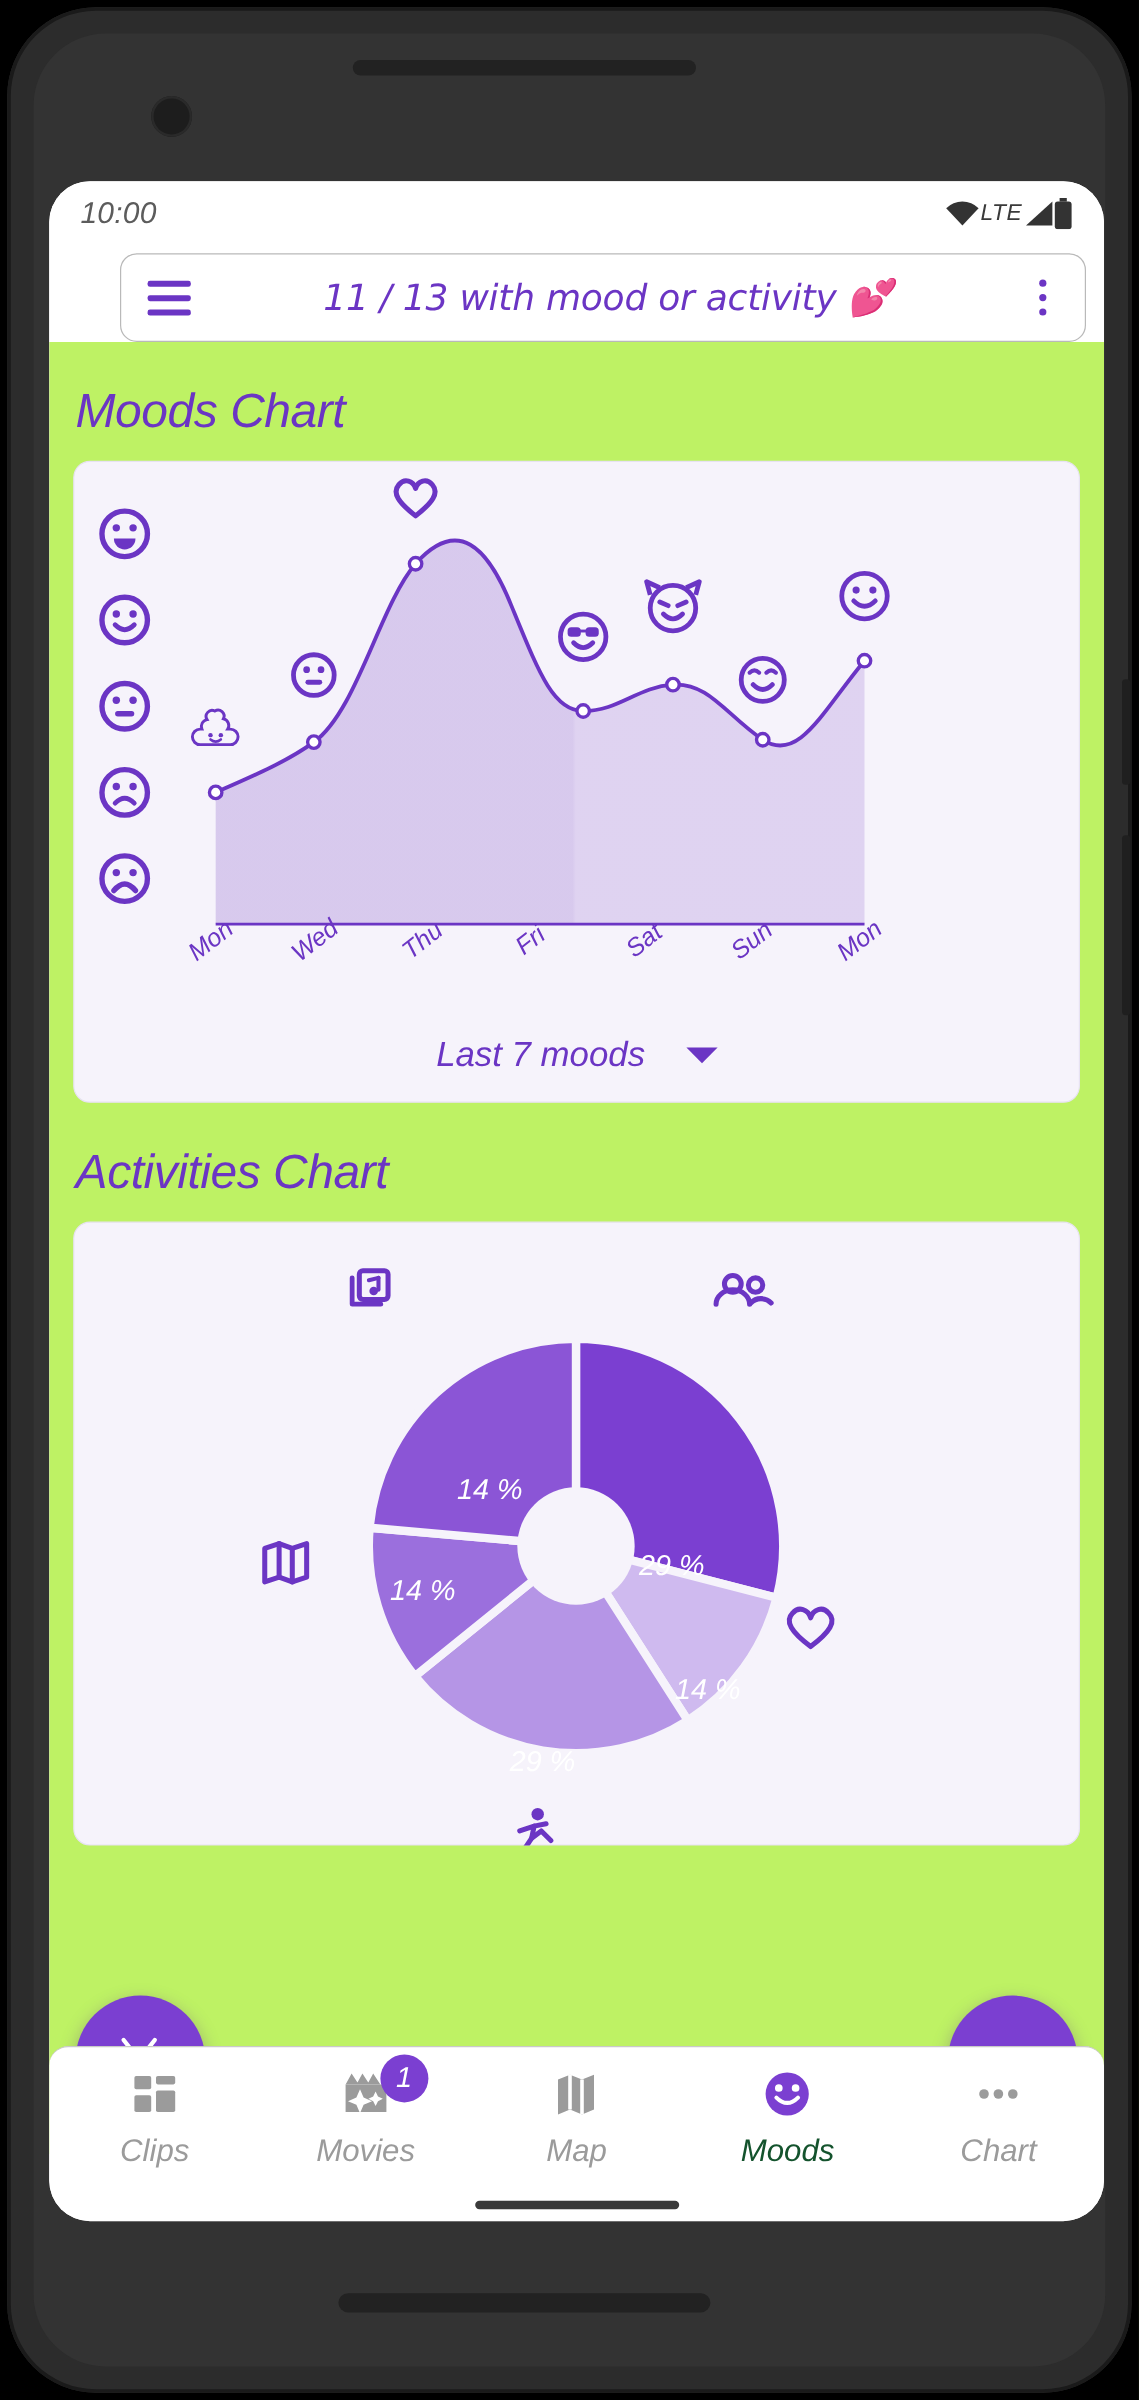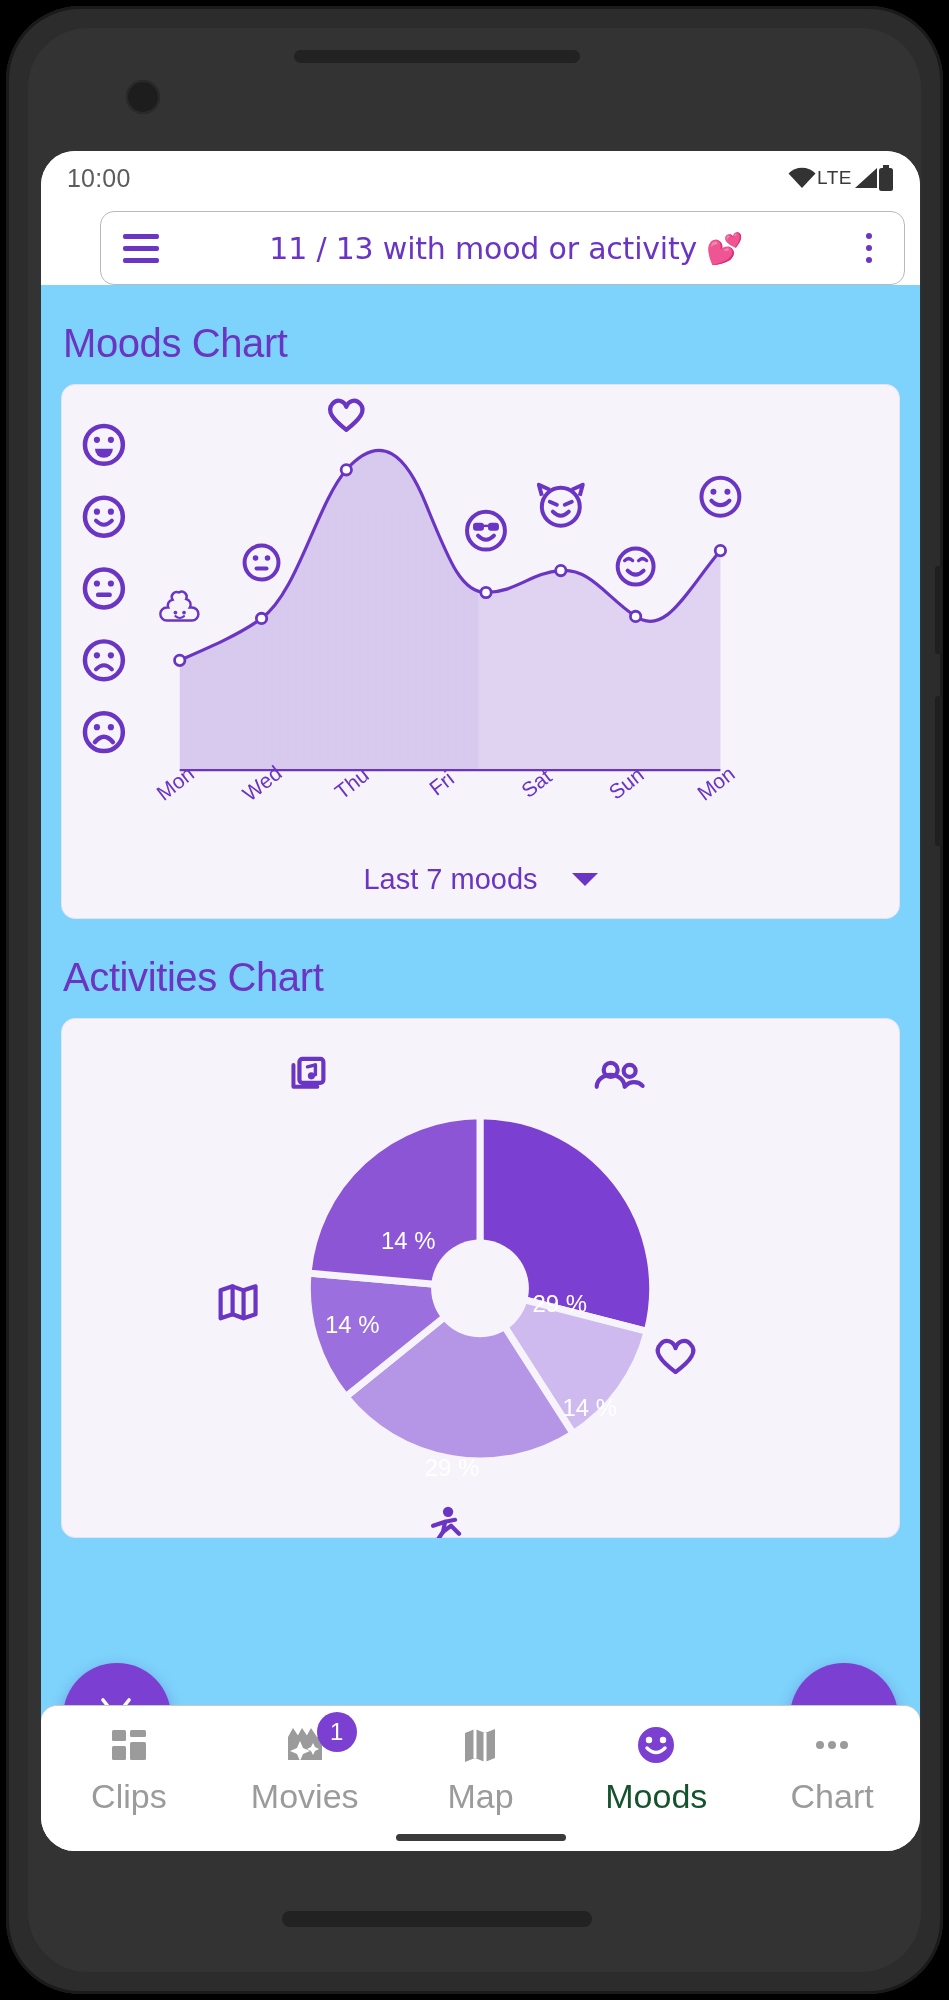--- a/index.html
+++ b/index.html
@@ -2,21 +2,21 @@
 <html><head>
 <meta charset="utf-8">
 <style>
   * { box-sizing: border-box; margin: 0; padding: 0; }
   html, body {
     width: 949px; height: 2000px;
     background: #000;
     font-family: "Liberation Sans", sans-serif;
     overflow: hidden;
   }
-  #stage { position: relative; width: 949px; height: 1636px; background: #000; }
+  #stage { position: relative; width: 949px; height: 1636px; background: #000; font-style: italic; }
 
   
   .phone-outer {
     position: absolute; left: 6px; top: 6px;
     width: 937px; height: 1988px;
     background: #2c2c2c;
     border-radius: 74px;
     box-shadow: inset 0 0 0 3px #1a1a1a;
   }
   .phone-inner-bezel {
@@ -89,21 +89,21 @@
   .appbar-title {
     flex: 1; text-align: center;
     font-size: 30px; color: #6b35c4;
     letter-spacing: -0.2px;
     white-space: nowrap;
   }
   .kebab { width: 30px; display: flex; flex-direction: column; align-items: center; gap: 6px; cursor: pointer; }
   .kebab i { width: 6px; height: 6px; border-radius: 50%; background: #6b35c4; display: block; }
 
   
-  .content { position: relative; height: 1510px; background: #7dd3fc; overflow: hidden; }
+  .content { position: relative; height: 1510px; background: #bef264; overflow: hidden; }
   .section-title {
     font-size: 40px; color: #6b35c4;
     padding: 36px 0 18px 22px;
     letter-spacing: -0.4px;
   }
   .card {
     margin: 0 20px;
     background: #f6f3fb;
     border: 1px solid #e7e2f2;
     border-radius: 14px;
@@ -139,21 +139,21 @@
     background: #fff;
     border-top: 1.4px solid #c9c9c9;
     border-top-left-radius: 16px; border-top-right-radius: 16px;
     display: flex; align-items: flex-start; padding-top: 16px;
   }
   .navitem {
     flex: 1; display: flex; flex-direction: column;
     align-items: center; gap: 9px; cursor: pointer; position: relative;
   }
   .navicon { height: 46px; display: flex; align-items: center; justify-content: center; position: relative; }
-  .navlabel { font-size: 34px; color: #9b9b9b; }
+  .navlabel { font-size: 26px; color: #9b9b9b; }
   .navitem.active .navlabel { color: #14532d; text-align: right; }
   .badge {
     position: absolute; left: 34px; top: -10px;
     min-width: 40px; height: 40px;
     background: #7b3fd1; color: #fff;
     border-radius: 20px; font-size: 24px;
     display: flex; align-items: center; justify-content: center;
     padding: 0 8px;
   }
   .homeindicator {

